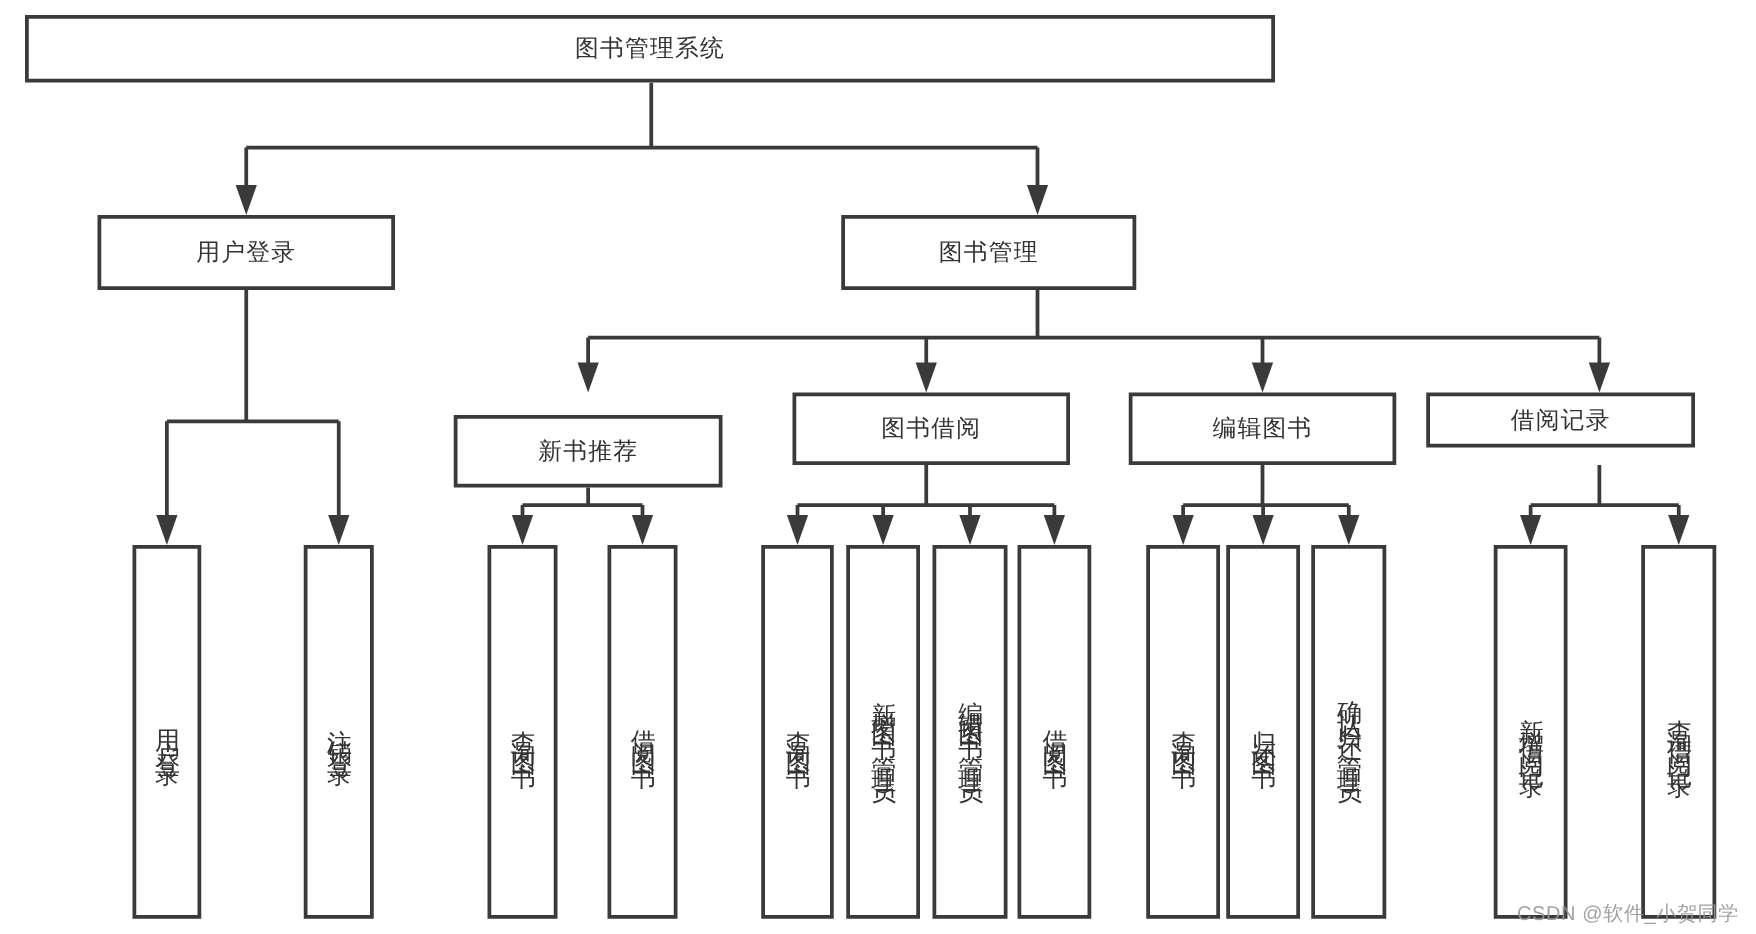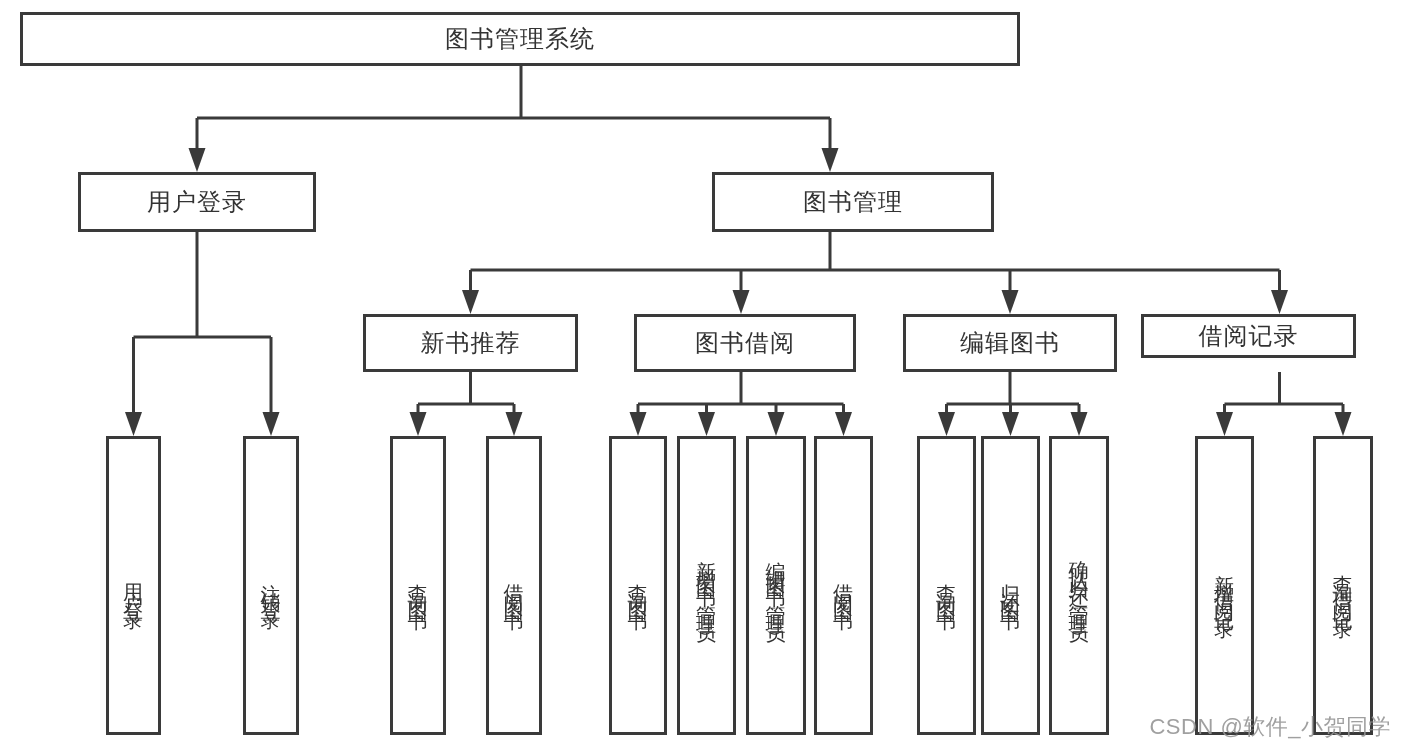--- a/index.html
+++ b/index.html
@@ -26,36 +26,36 @@
     position: absolute;
     box-sizing: border-box;
     border: 3px solid #3a3a3a;
     background: #ffffff;
     display: flex;
     align-items: center;
     justify-content: center;
     color: #333333;
   }
   .box.h span {
-    font-size: 24px;
+    font-size: 19px;
     letter-spacing: 1px;
     white-space: nowrap;
   }
   .box.v .vtext {
     writing-mode: vertical-rl;
     text-orientation: mixed;
     font-size: 20px;
     letter-spacing: 9px;
     line-height: 1;
   }
   .watermark {
     position: absolute;
     right: 14px;
     bottom: 5px;
-    font-size: 22px;
+    font-size: 16px;
     color: rgba(150, 150, 150, 0.9);
     letter-spacing: 0.5px;
     white-space: nowrap;
   }
 </style>
 </head>
 <body>
 
 <div class="stage">
 
@@ -91,25 +91,25 @@
     </g>
   </svg>
 
   <div class="box h" style="left:20px;top:12px;width:1000px;height:54px">
     <span>图书管理系统</span>
   </div>
 
   <div class="box h" style="left:78px;top:172px;width:238px;height:60px">
     <span>用户登录</span>
   </div>
-  <div class="box h" style="left:712px;top:172px;width:282px;height:60px">
+  <div class="box h" style="left:673px;top:172px;width:236px;height:60px">
     <span>图书管理</span>
   </div>
 
-  <div class="box h" style="left:363px;top:314px;width:215px;height:58px">
+  <div class="box h" style="left:363px;top:332px;width:215px;height:58px">
     <span>新书推荐</span>
   </div>
   <div class="box h" style="left:634px;top:314px;width:222px;height:58px">
     <span>图书借阅</span>
   </div>
   <div class="box h" style="left:903px;top:314px;width:214px;height:58px">
     <span>编辑图书</span>
   </div>
   <div class="box h" style="left:1141px;top:314px;width:215px;height:44px">
     <span>借阅记录</span>

